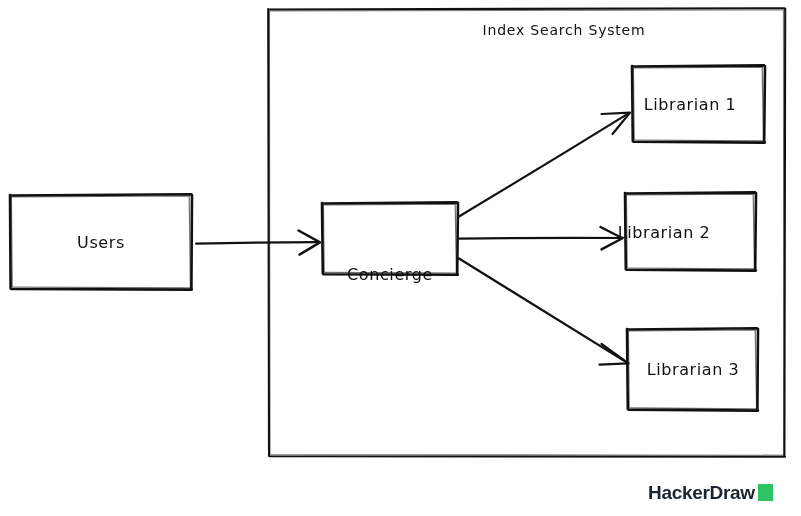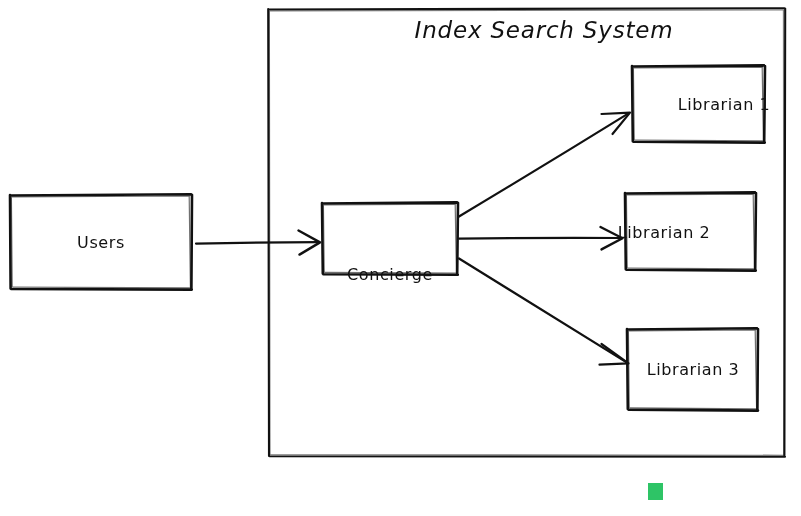--- a/index.html
+++ b/index.html
@@ -27,26 +27,26 @@
     font-size: 16px;
     color: #111111;
     letter-spacing: 0.6px;
     white-space: nowrap;
     transform: translate(-50%, -50%);
     pointer-events: none;
   }
   .group-title {
     position: absolute;
     font-family: "DejaVu Sans", sans-serif;
-    font-size: 23px;
+    font-size: 14px;
     color: #111111;
     letter-spacing: 0.8px;
     white-space: nowrap;
     transform: translate(-50%, -50%);
-    font-style: italic;
+    margin-left: 20px;
   }
   #brand {
     position: absolute;
     left: 648px;
     top: 483px;
     display: flex;
     align-items: center;
     gap: 3px;
   }
   #brand .brand-text {
@@ -119,21 +119,22 @@
     <path d="M601.5 344.0 L628.5 363.4 M599.5 364.6 L628.5 363.4" fill="none" stroke="#111111" stroke-width="2.2" stroke-linecap="round"></path>
   </g>
 </svg>
 
 <div class="group-title" style="left:544px; top:30px;">Index Search System</div>
 
 <div class="node-label" style="left:101px; top:242px;">Users</div>
 
 <div class="node-label" style="left:390px; top:238px;margin-top:36px;">Concierge</div>
 
-<div class="node-label" style="left:724px; top:104px;">Librarian 1</div>
+<div class="node-label" style="left:690px; top:104px;">Librarian 1</div>
 
 <div class="node-label" style="left:664px; top:232px;">Librarian 2</div>
 
 <div class="node-label" style="left:693px; top:369px;text-align:right;">Librarian 3</div>
 
 <div id="brand">
+  <span class="brand-text">HackerDraw</span>
   <span class="brand-square"></span>
 </div>
 
 </body></html>

